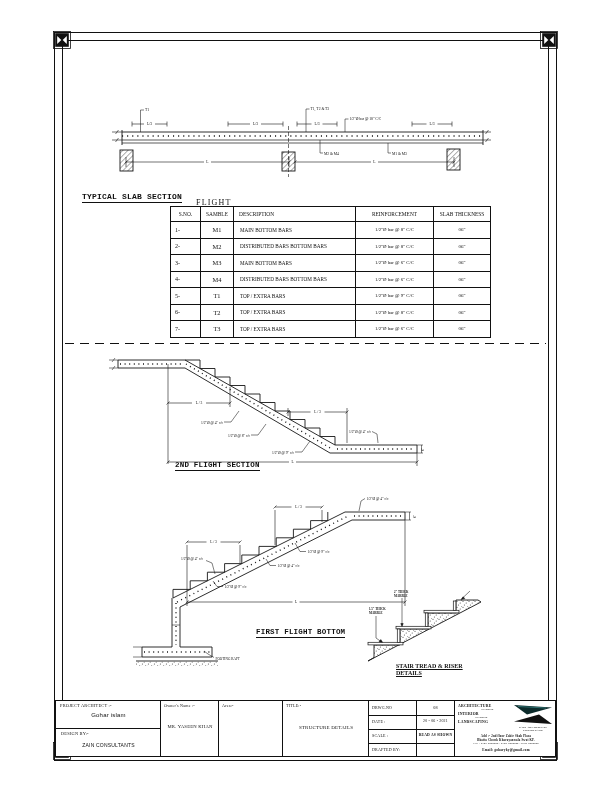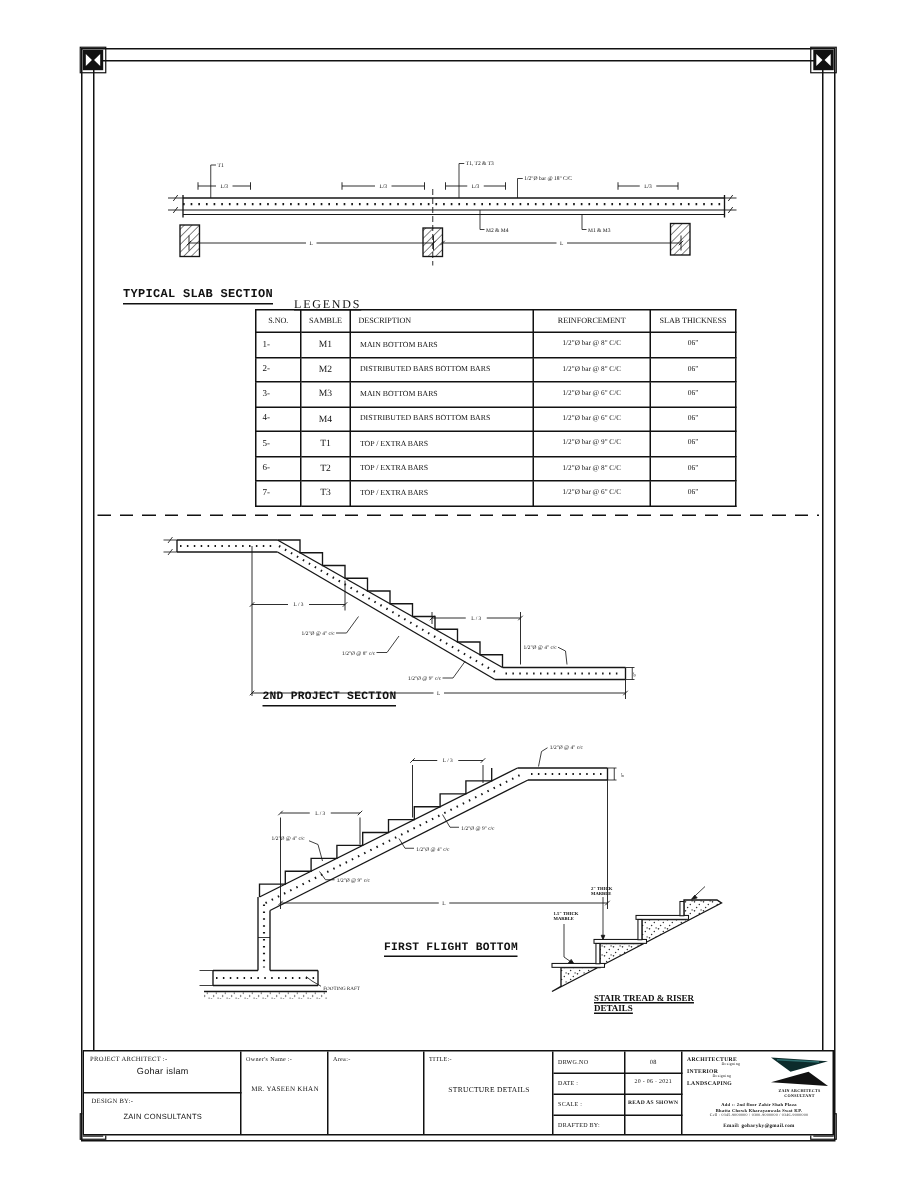--- a/index.html
+++ b/index.html
@@ -148,21 +148,21 @@
         <text x="281.5" y="70.3" text-anchor="middle">L</text>
       <text x="52" y="18.3">T1</text>
       <text x="217.5" y="17.3">T1, T2 &amp; T3</text>
       <text x="256.5" y="27.3">1/2"Ø bar @ 18" C/C</text>
       <text x="231" y="61.5">M2 &amp; M4</text>
       <text x="299" y="61.5">M1 &amp; M3</text>
     </g>
   </svg>
 
   <div class="t dtitle" style="left:82px;top:192px;font-size:8px;">TYPICAL SLAB SECTION</div>
-  <div class="t" style="left:196px;top:198px;font-size:8px;letter-spacing:1.2px;text-decoration:underline;">LEGENDS</div>
+  <div class="t" style="left:196px;top:198px;font-size:8px;letter-spacing:1.2px;text-decoration:underline;">FLIGHT</div>
 
   <table id="legends-table">
     <colgroup>
         <col style="width:30px">
         <col style="width:33px">
         <col style="width:122px">
         <col style="width:78px">
         <col style="width:57px">
       </colgroup>
     <tbody>
@@ -287,21 +287,21 @@
         <text x="217.5" y="63.2" text-anchor="middle">L / 3</text>
       <rect x="189" y="110" width="7" height="4" fill="#fff"></rect>
         <text x="192.5" y="113.3" text-anchor="middle">L</text>
       <text x="101" y="73.5">1/2"Ø @ 4" c/c</text>
       <text x="128" y="86.5">1/2"Ø @ 8" c/c</text>
       <text x="172" y="103.5">1/2"Ø @ 9" c/c</text>
       <text x="249" y="82.5">1/2"Ø @ 4" c/c</text>
       <text x="322" y="99" font-size="3" transform="rotate(-90 324 99)">6"</text>
     </g>
   </svg>
-  <div class="t dtitle" style="left:175px;top:461px;font-size:7.5px;">2ND PROJECT SECTION</div>
+  <div class="t dtitle" style="left:175px;top:461px;font-size:7.5px;">2ND FLIGHT SECTION</div>
 
   <svg style="left:128px;top:485px;" width="345" height="185" viewBox="0 0 345 185">
     <g stroke="#161616" stroke-width="0.9" fill="none">
 
       <path d="M45,113 v-8.6 h17.2 v-8.6 h17.2 v-8.6 h17.2 v-8.6 h17.2 v-8.6 h17.2 v-8.6 h17.2 v-8.6 h17.2 v-8.6 h17.2 v-8.6 h17.2 v-8.6"></path>
 
       <line x1="45" y1="113" x2="217" y2="27"></line>
       <line x1="52" y1="122" x2="224" y2="35"></line>
       <line x1="49" y1="117" x2="220" y2="31" stroke-width="1.4" stroke-dasharray="1 3.6"></line>
 

